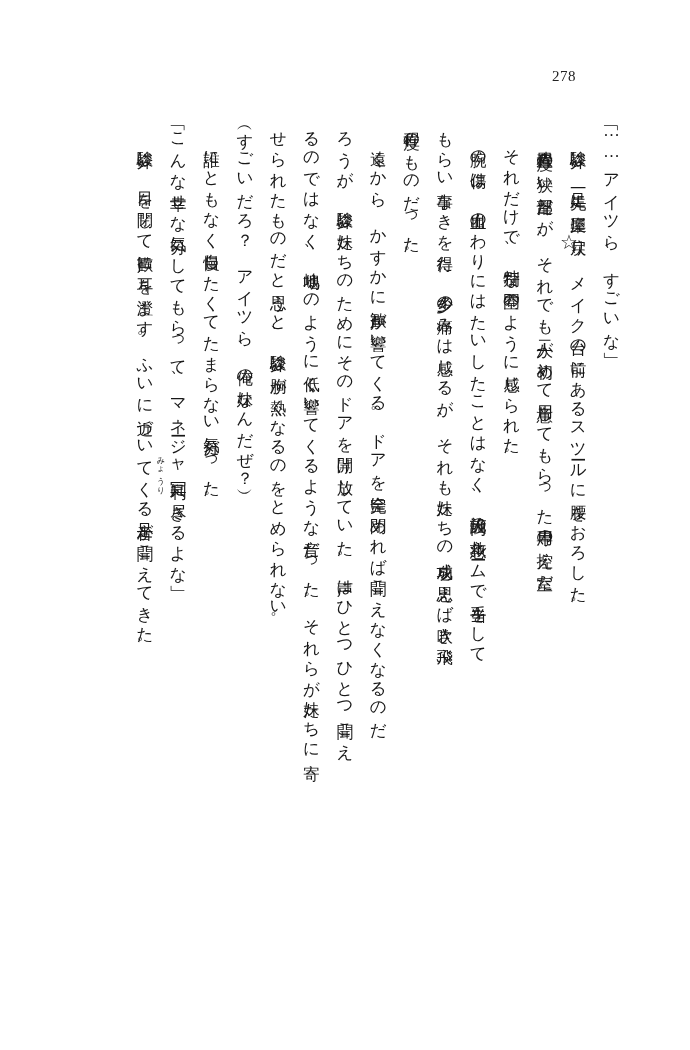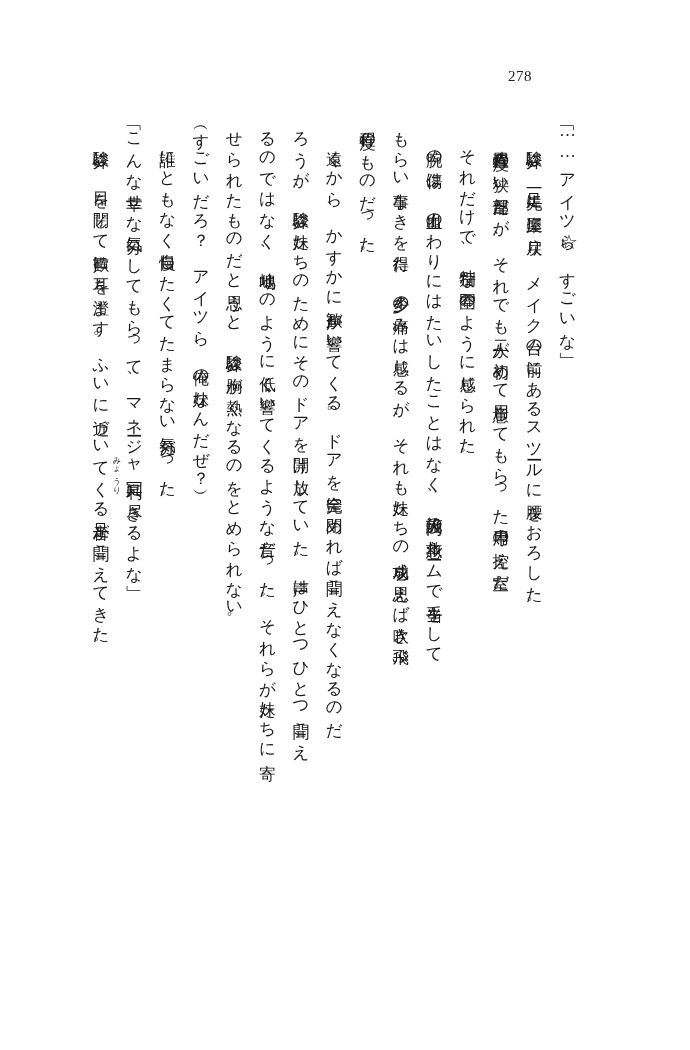--- a/index.html
+++ b/index.html
@@ -14,20 +14,21 @@
     color: #1a1a1a;
     position: relative;
     overflow: hidden;
   }
   .page {
     position: absolute;
     inset: 0;
     width: 632px;
     height: 1050px;
     background: #ffffff;
+    padding-left: 44px;
   }
   .page-number {
     position: absolute;
     top: 68px;
     right: 100px;
     font-size: 15px;
     letter-spacing: 0.5px;
     color: #222;
     font-family: "Liberation Serif", "DejaVu Serif", serif;
   }

